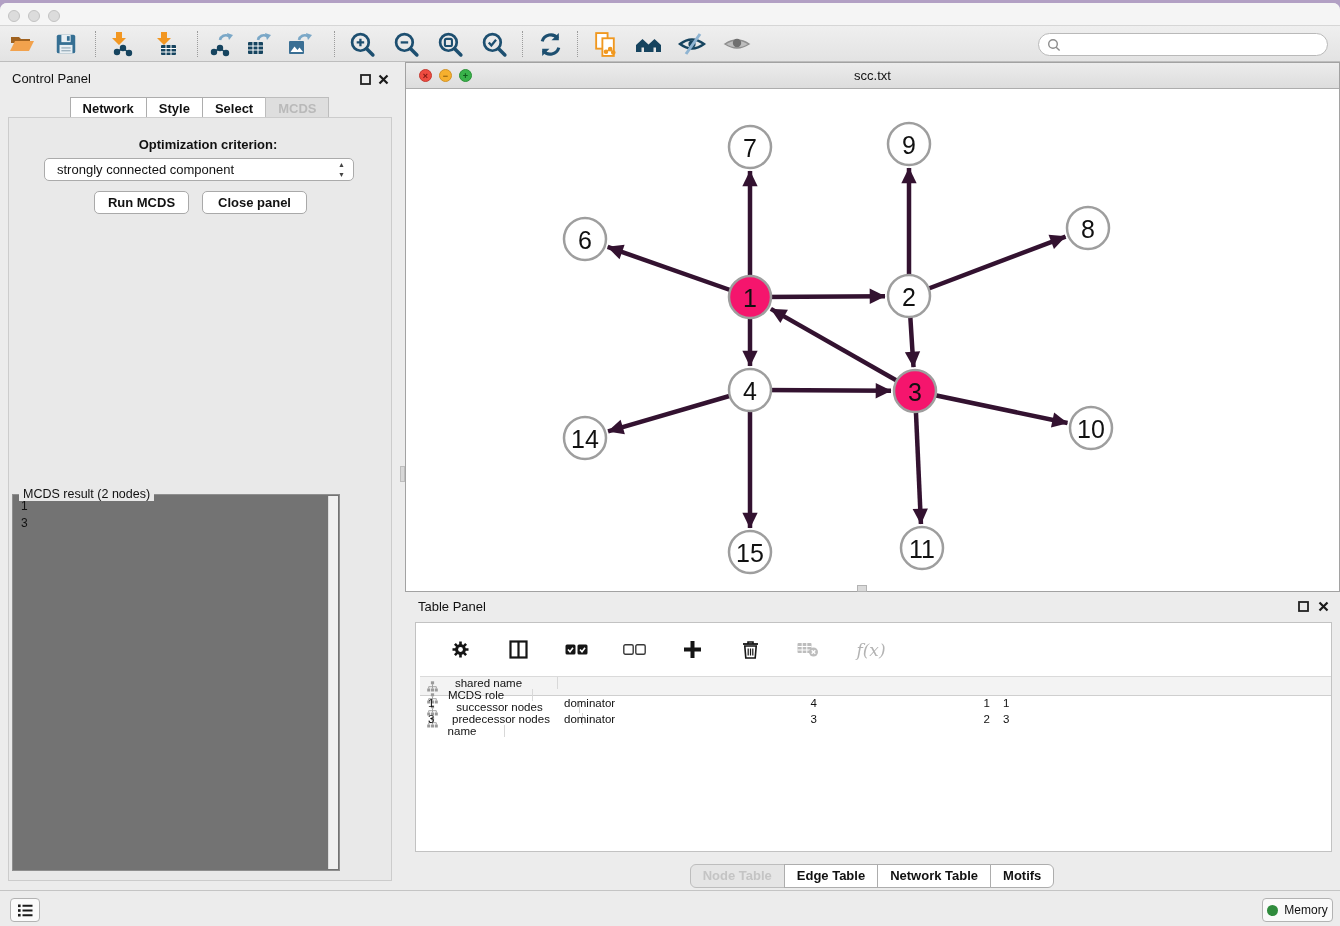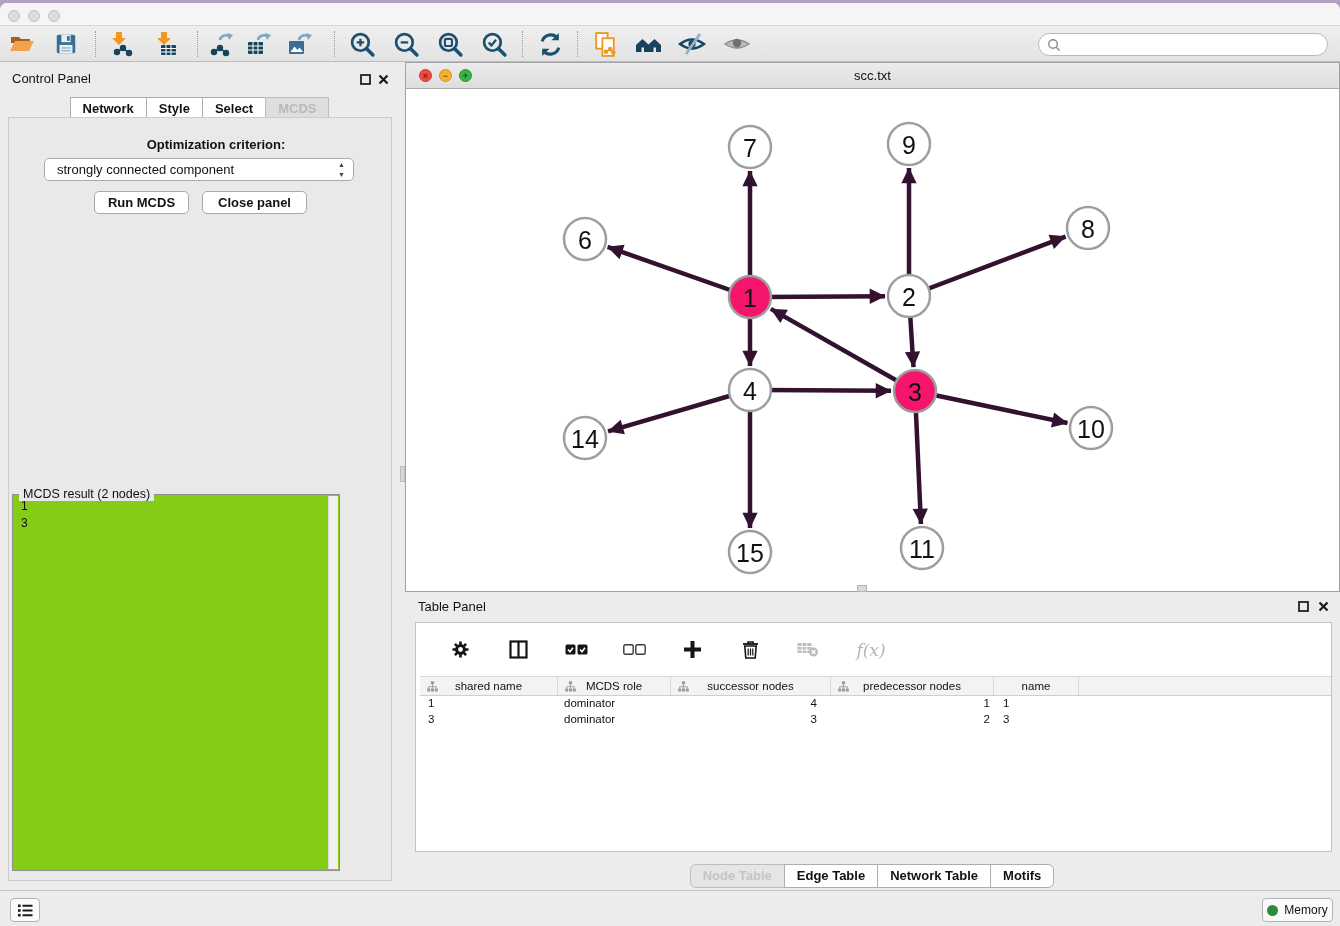--- a/index.html
+++ b/index.html
@@ -19,46 +19,46 @@
   .tb-div { position:absolute; top:5px; height:26px; width:1px; border-left:1px dotted #9b9b9b; }
   .searchbox { position:absolute; right:12px; top:7px; width:290px; height:23px; background:#fff; border:1px solid #b9b9b9; border-radius:12px; display:flex; align-items:center; padding-left:8px; }
 
   
   .cp-title { position:absolute; left:12px; top:71px; font-size:13px; color:#111; }
   .panel-btn { position:absolute; width:12px; height:12px; }
   .cp-tabs { position:absolute; left:0; width:400px; top:97px; display:flex; justify-content:center; }
   .cp-tab, .bt-tab { background:#fff; border:1px solid #adadad; font-size:13px; font-weight:600; color:#111; padding:3px 12px 4px; margin-left:-1px; cursor:default; }
   .cp-tab.active { background:#dedede; color:#b9b9b9; border-color:#bdbdbd; }
   .cp-body { position:absolute; left:8px; top:117px; width:384px; height:764px; background:#e9e9e9; border:1px solid #cccccc; }
-  .opt-label { position:absolute; left:16px; width:400px; top:137px; text-align:center; font-size:13px; font-weight:600; color:#111; }
+  .opt-label { position:absolute; left:8px; width:400px; top:137px; text-align:center; font-size:13px; font-weight:600; color:#111; }
   .criterion { position:absolute; left:44px; top:158px; width:310px; height:23px; background:#fff; border:1px solid #ababab; border-radius:5px; font-size:13px; color:#111; display:flex; align-items:center; padding-left:12px; }
   .criterion .stepper { position:absolute; right:8px; top:1px; font-size:7px; line-height:10px; color:#444; text-align:center; }
   .cp-btn { position:absolute; top:191px; height:23px; background:#fff; border:1px solid #a9a9a9; border-radius:5px; font-size:13px; font-weight:600; color:#111; display:flex; align-items:center; justify-content:center; }
-  .fieldset { position:absolute; left:12px; top:494px; width:328px; height:377px; border:1px solid #8f8f8f; background:#84cc16; }
+  .fieldset { position:absolute; left:12px; top:494px; width:328px; height:377px; border:1px solid #8f8f8f; background:#737373; }
   .fieldset .legend { position:absolute; left:6px; top:-8px; background:#e9e9e9; padding:0 4px; font-size:12.5px; color:#111; }
   .fieldset .list { position:absolute; left:2px; top:3px; right:12px; bottom:2px; font-size:12px; line-height:17px; color:#111; padding-left:6px; }
   .fieldset .scroll { position:absolute; right:1px; top:1px; bottom:1px; width:10px; background:#f0f0f0; border-left:1px solid #dcdcdc; }
   .vsplit { position:absolute; left:400px; top:62px; width:5px; bottom:36px; background:#ececec; }
   .vsplit .knob { position:absolute; left:0; top:404px; width:5px; height:16px; background:#d7d7d7; border:1px solid #bdbdbd; }
 
   
   .netwin { position:absolute; left:405px; top:62px; width:935px; height:530px; border:1px solid #a2a2a2; background:#fff; }
   .net-titlebar { position:absolute; left:0; right:0; top:0; height:26px; background:linear-gradient(#ececec,#dddddd); border-bottom:1px solid #adadad; }
   .net-title { position:absolute; left:0; right:0; top:5px; text-align:center; font-size:13px; color:#111; }
   .mac-dot { position:absolute; top:6px; width:13px; height:13px; border-radius:50%; font-size:9px; font-weight:bold; text-align:center; line-height:12px; }
   .net-canvas { position:absolute; left:0; top:26px; width:933px; height:502px; background:#fff; }
   .net-knob { position:absolute; left:451px; bottom:-1px; width:10px; height:7px; background:#dadada; border:1px solid #b3b3b3; }
 
   
   .tp-title { position:absolute; left:418px; top:599px; font-size:13px; color:#111; }
   .tablebox { position:absolute; left:415px; top:622px; width:917px; height:230px; background:#fff; border:1px solid #c2c2c2; }
   .tp-toolbar { position:absolute; left:0; top:0; right:0; height:53px; display:flex; align-items:center; padding-left:12px; gap:14px; }
   .tp-tool { display:flex; align-items:center; justify-content:center; width:24px; height:24px;margin-left:20px; }
   .fx { font-family:"DejaVu Serif","Liberation Serif",serif; font-style:italic; font-size:17px; color:#b3b3b3; }
-  .tp-header { position:absolute; left:4px; top:53px; right:0; height:20px; display:flex; background:#f3f3f3; border-top:1px solid #dadada; border-bottom:1px solid #cfcfcf; }
+  .tp-header { position:absolute; left:4px; top:53px; right:0; height:20px; display:flex; background:#f3f3f3; border-top:1px solid #dadada; border-bottom:1px solid #cfcfcf;flex-direction:column; }
   .th { display:flex; align-items:center; justify-content:center; gap:5px; font-size:11.5px; color:#111; border-right:1px solid #d8d8d8; position:relative; }
   .th .org { position:absolute; left:7px; top:4px; }
   .tp-rows { position:absolute; left:4px; top:74px; right:0; }
   .tr { display:flex; height:16px; font-size:11.5px; color:#111; }
   .td { overflow:hidden; white-space:nowrap; }
   .td.c0 { padding-left:8px; }
   .td.c1 { padding-left:6px; }
   .td.c2 { text-align:right; padding-right:14px; }
   .td.c3 { text-align:right; padding-right:4px; }
   .td.c4 { padding-left:9px; }

